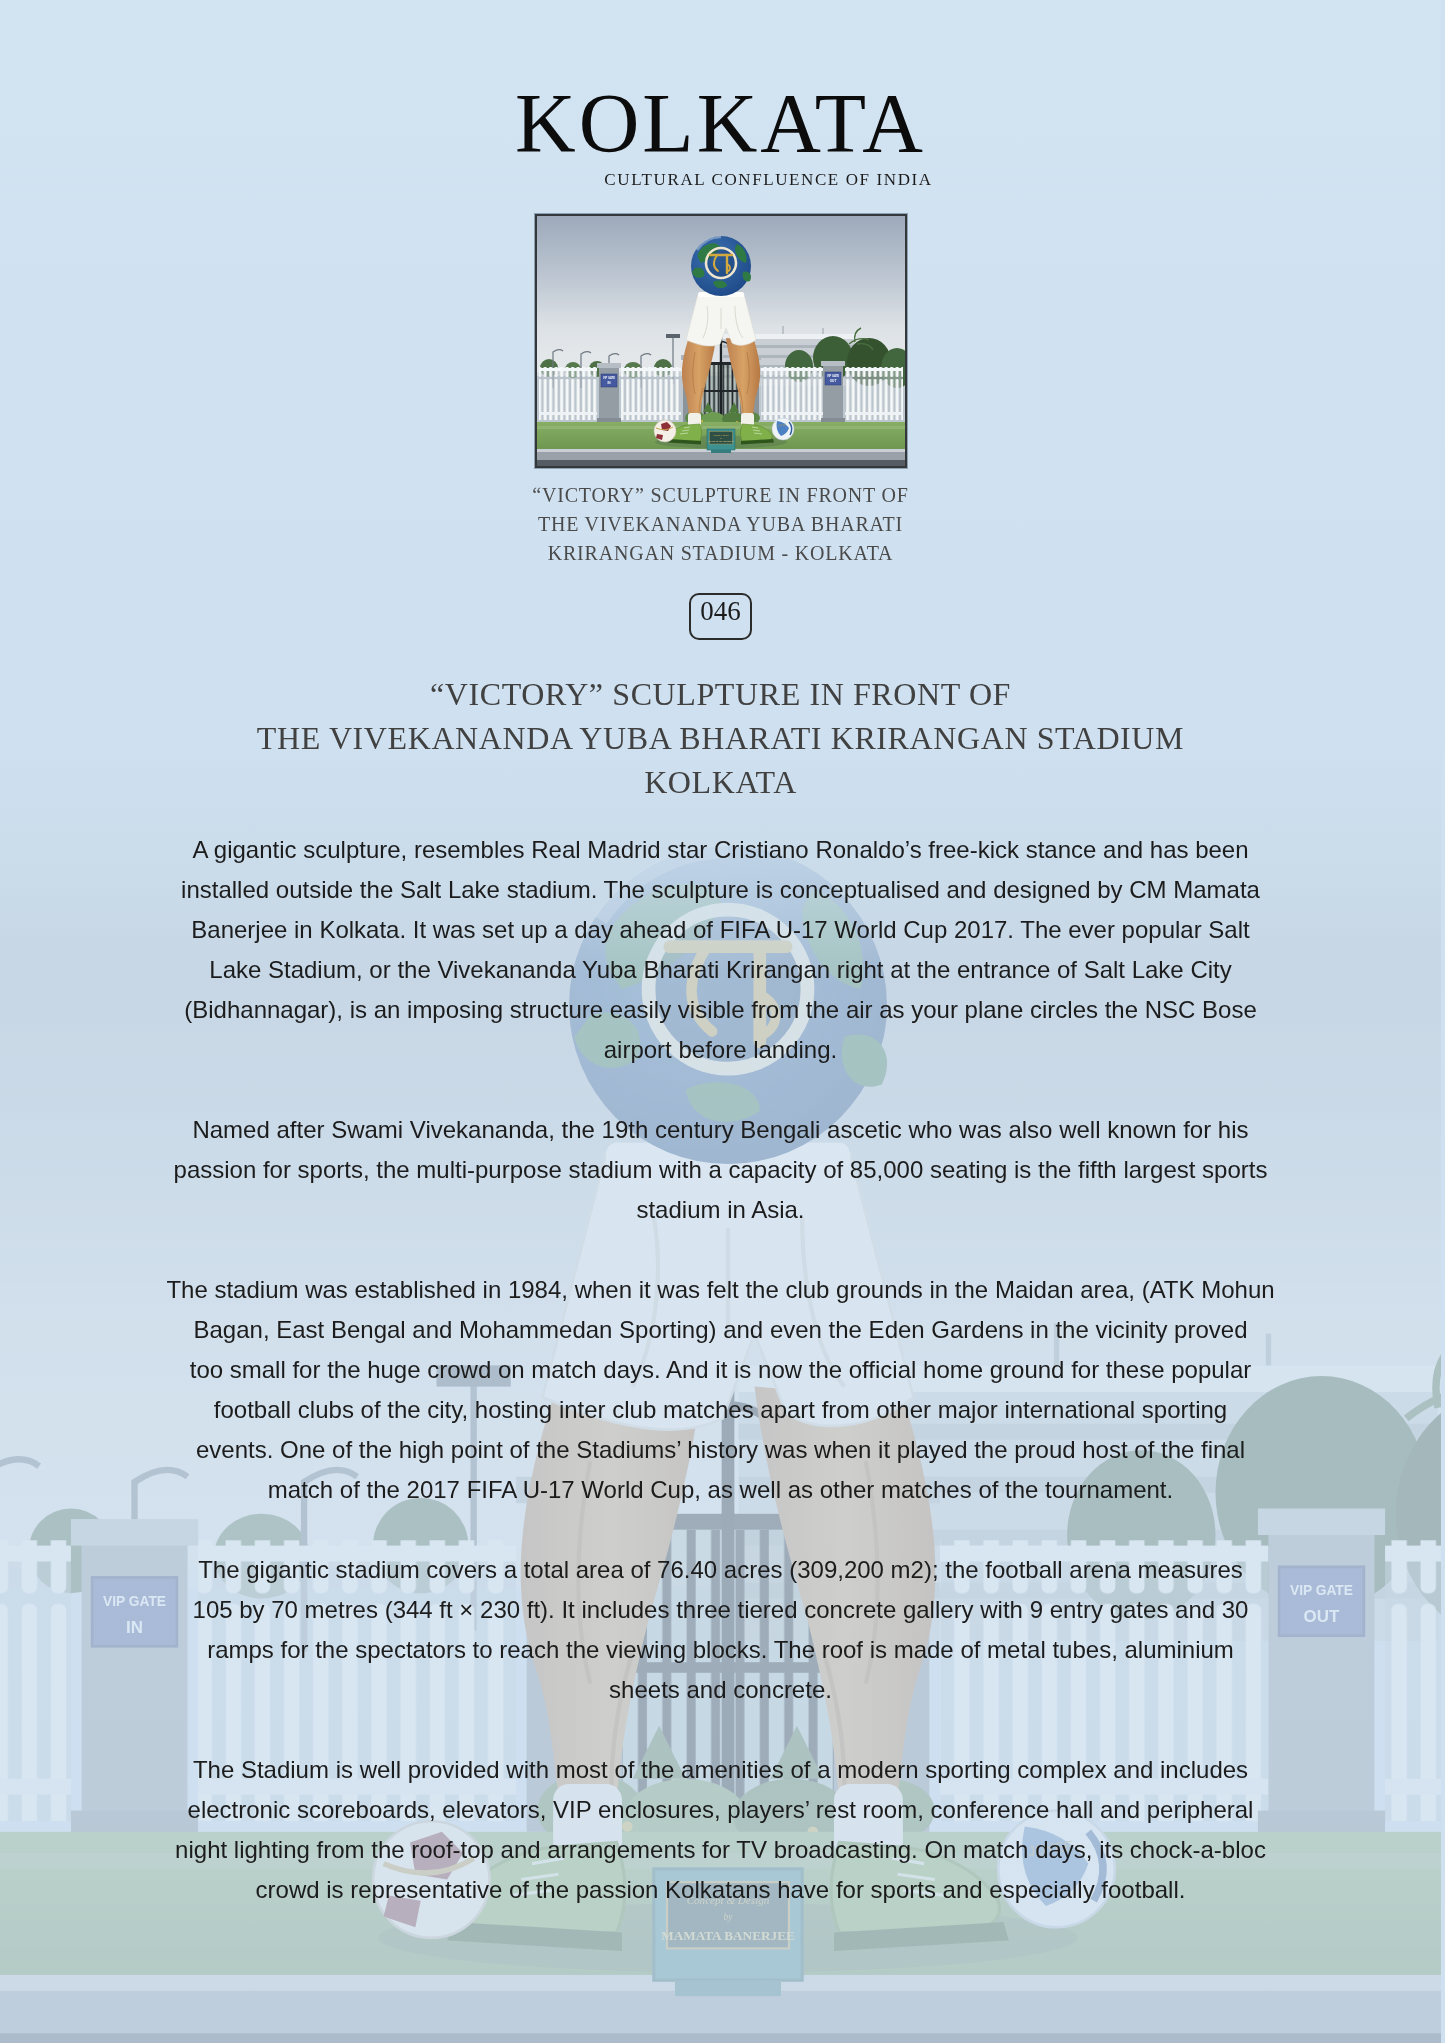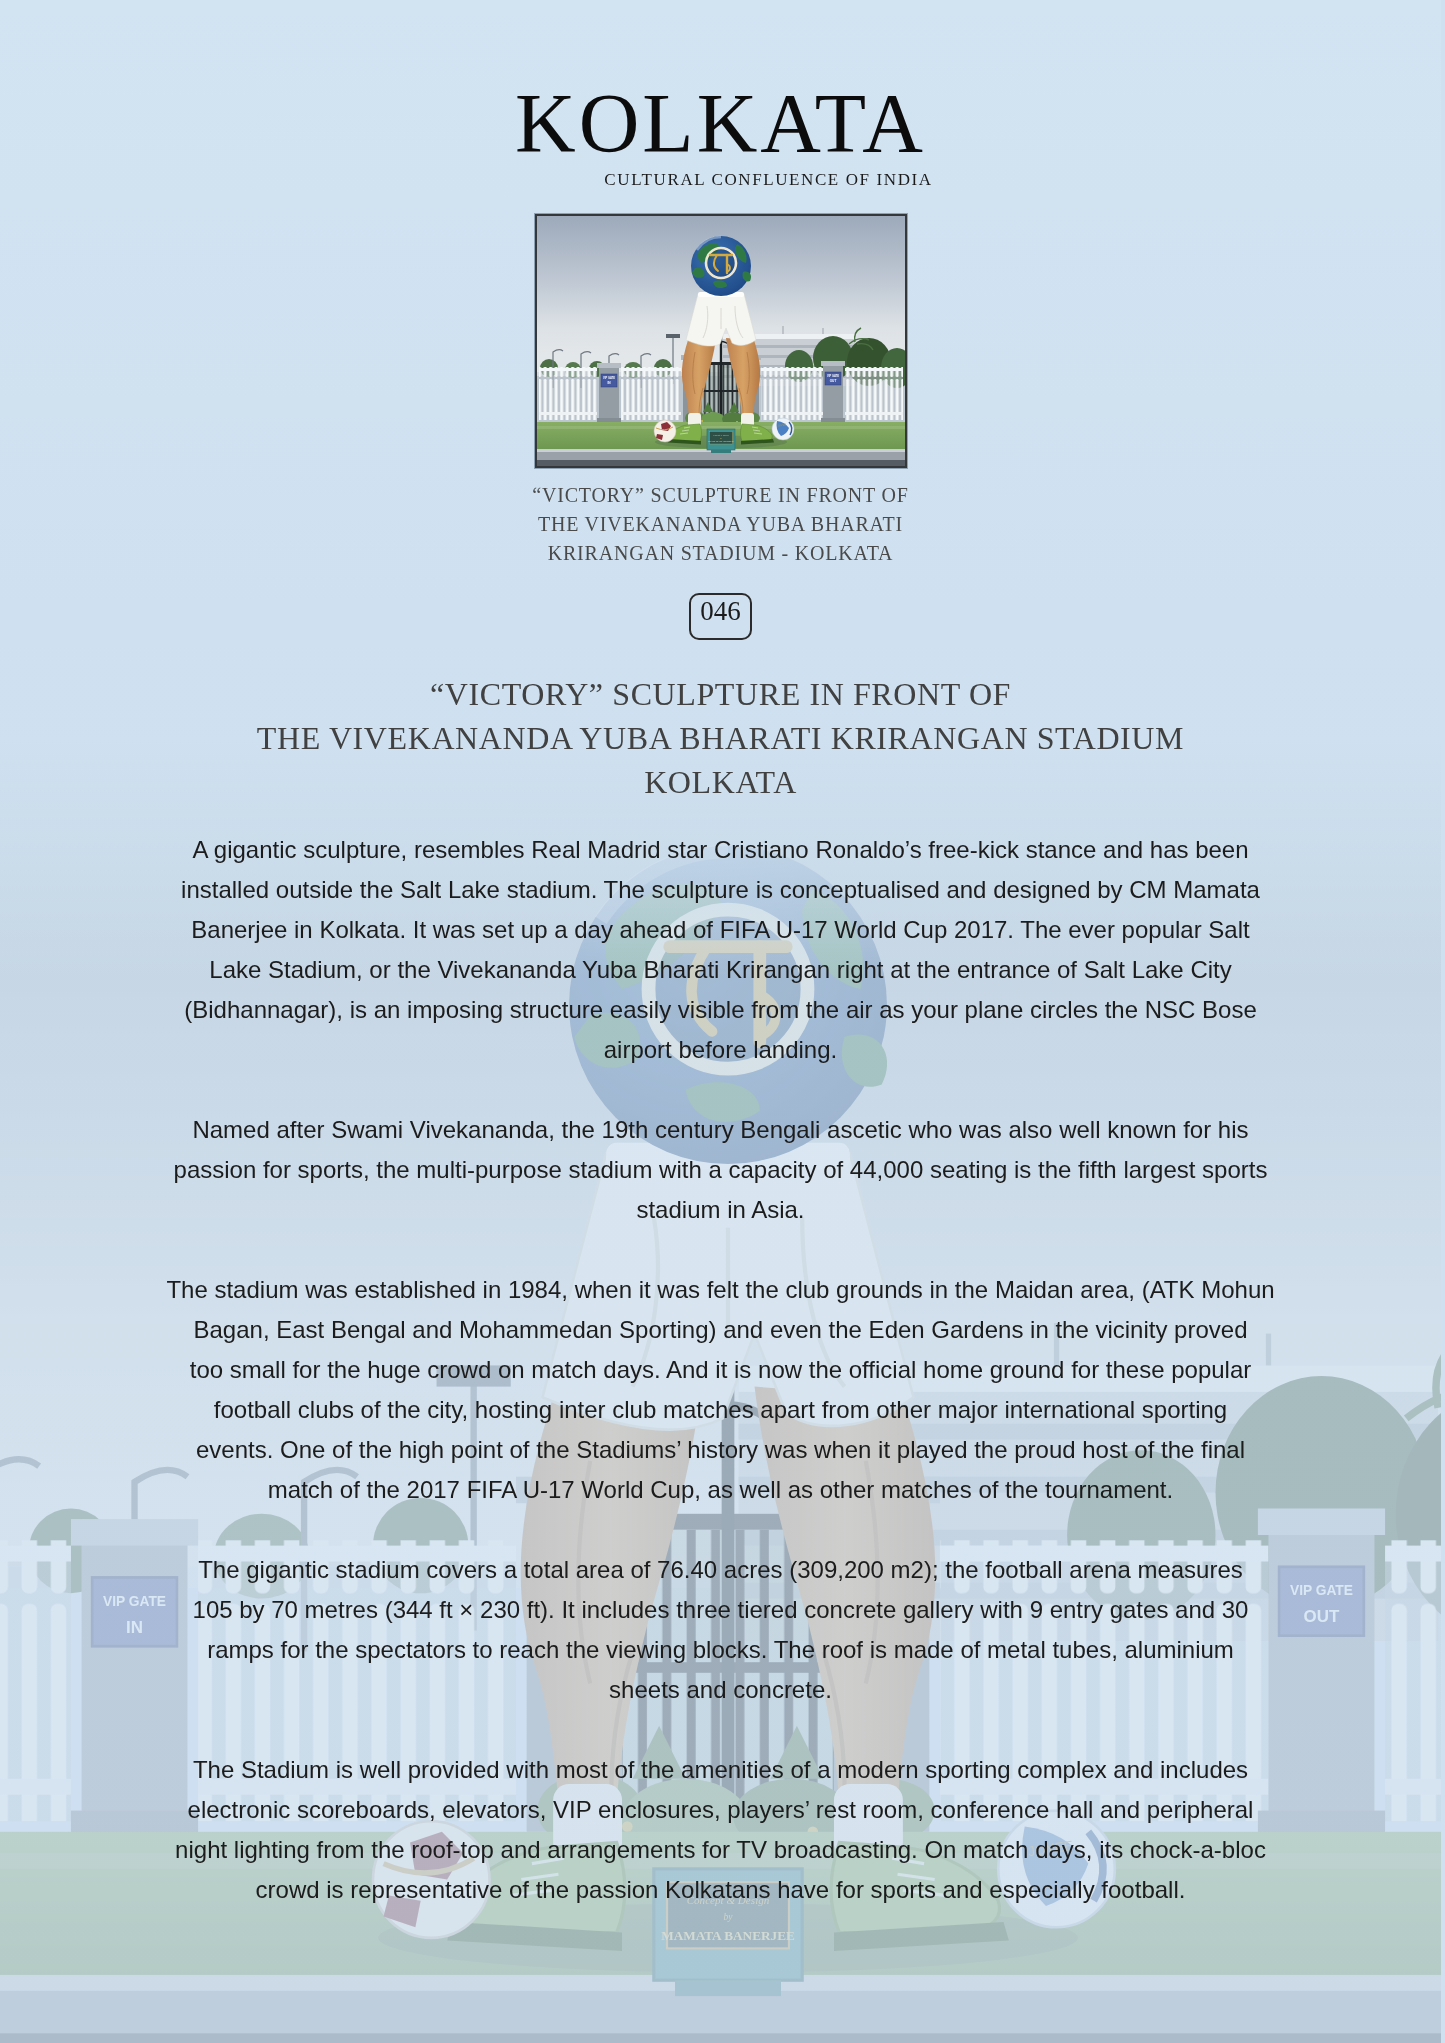--- a/index.html
+++ b/index.html
@@ -315,21 +315,21 @@
 KOLKATA</div>
 
     <div class="body-text">
       <p>A gigantic sculpture, resembles Real Madrid star Cristiano Ronaldo’s free-kick stance and has been
 installed outside the Salt Lake stadium. The sculpture is conceptualised and designed by CM Mamata
 Banerjee in Kolkata. It was set up a day ahead of FIFA U-17 World Cup 2017. The ever popular Salt
 Lake Stadium, or the Vivekananda Yuba Bharati Krirangan right at the entrance of Salt Lake City
 (Bidhannagar), is an imposing structure easily visible from the air as your plane circles the NSC Bose
 airport before landing.</p>
       <p>Named after Swami Vivekananda, the 19th century Bengali ascetic who was also well known for his
-passion for sports, the multi-purpose stadium with a capacity of 44,000 seating is the fifth largest sports
+passion for sports, the multi-purpose stadium with a capacity of 85,000 seating is the fifth largest sports
 stadium in Asia.</p>
       <p>The stadium was established in 1984, when it was felt the club grounds in the Maidan area, (ATK Mohun
 Bagan, East Bengal and Mohammedan Sporting) and even the Eden Gardens in the vicinity proved
 too small for the huge crowd on match days. And it is now the official home ground for these popular
 football clubs of the city, hosting inter club matches apart from other major international sporting
 events. One of the high point of the Stadiums’ history was when it played the proud host of the final
 match of the 2017 FIFA U-17 World Cup, as well as other matches of the tournament.</p>
       <p>The gigantic stadium covers a total area of 76.40 acres (309,200 m2); the football arena measures
 105 by 70 metres (344 ft × 230 ft). It includes three tiered concrete gallery with 9 entry gates and 30
 ramps for the spectators to reach the viewing blocks. The roof is made of metal tubes, aluminium

